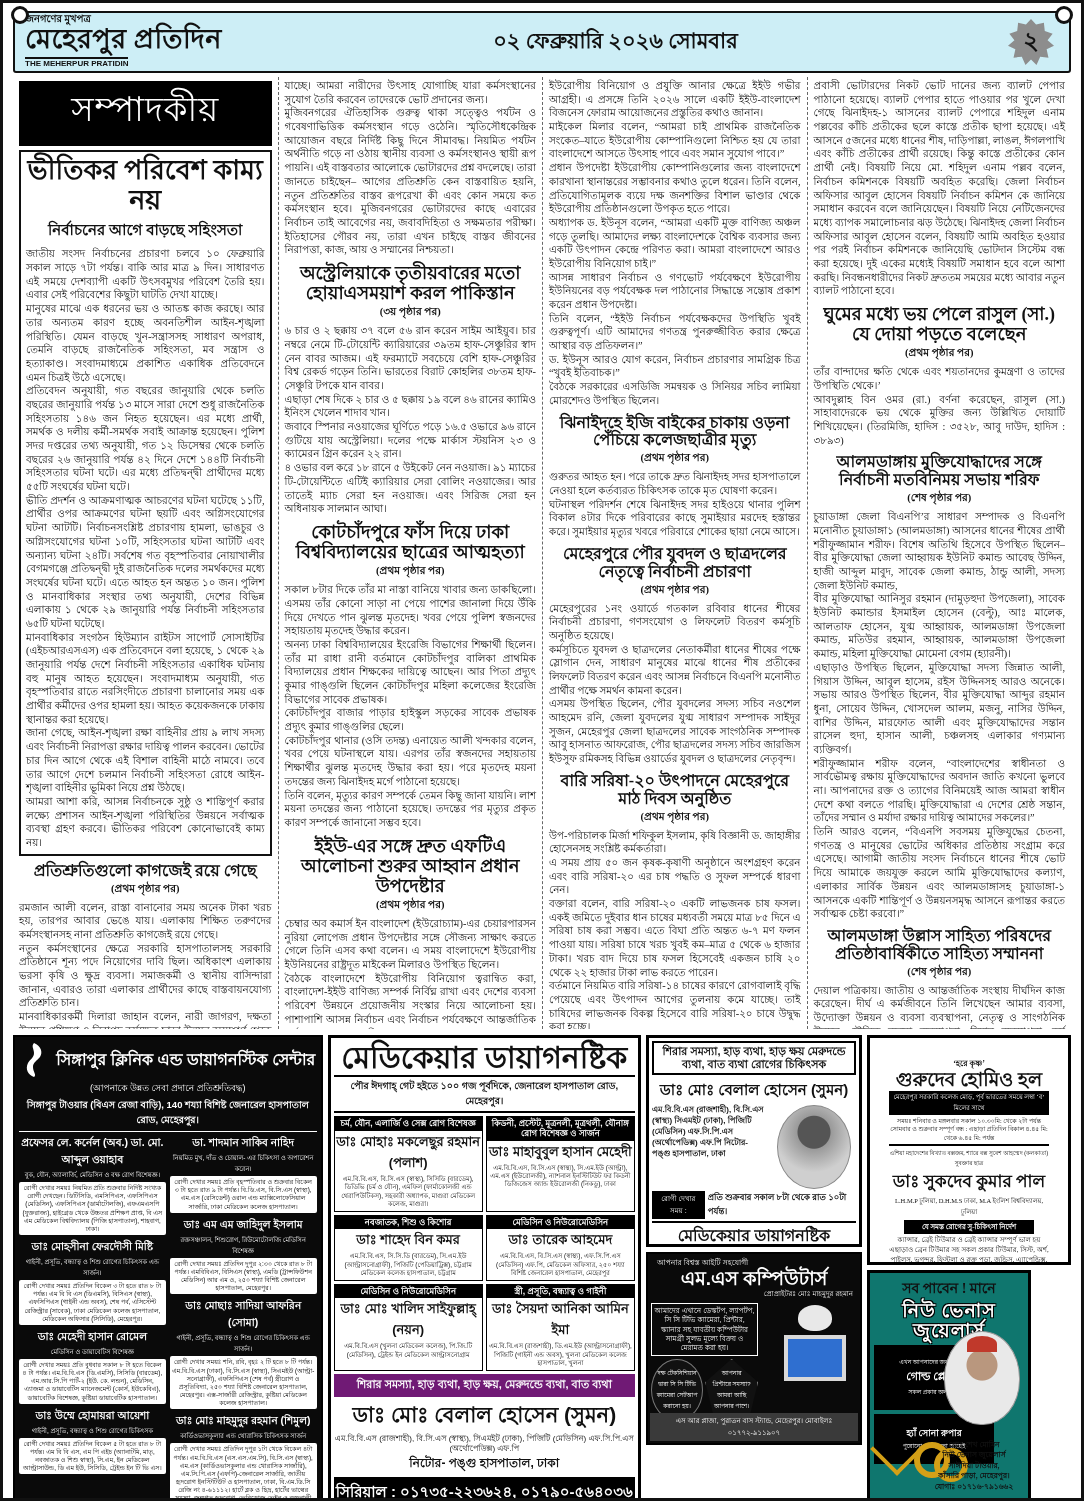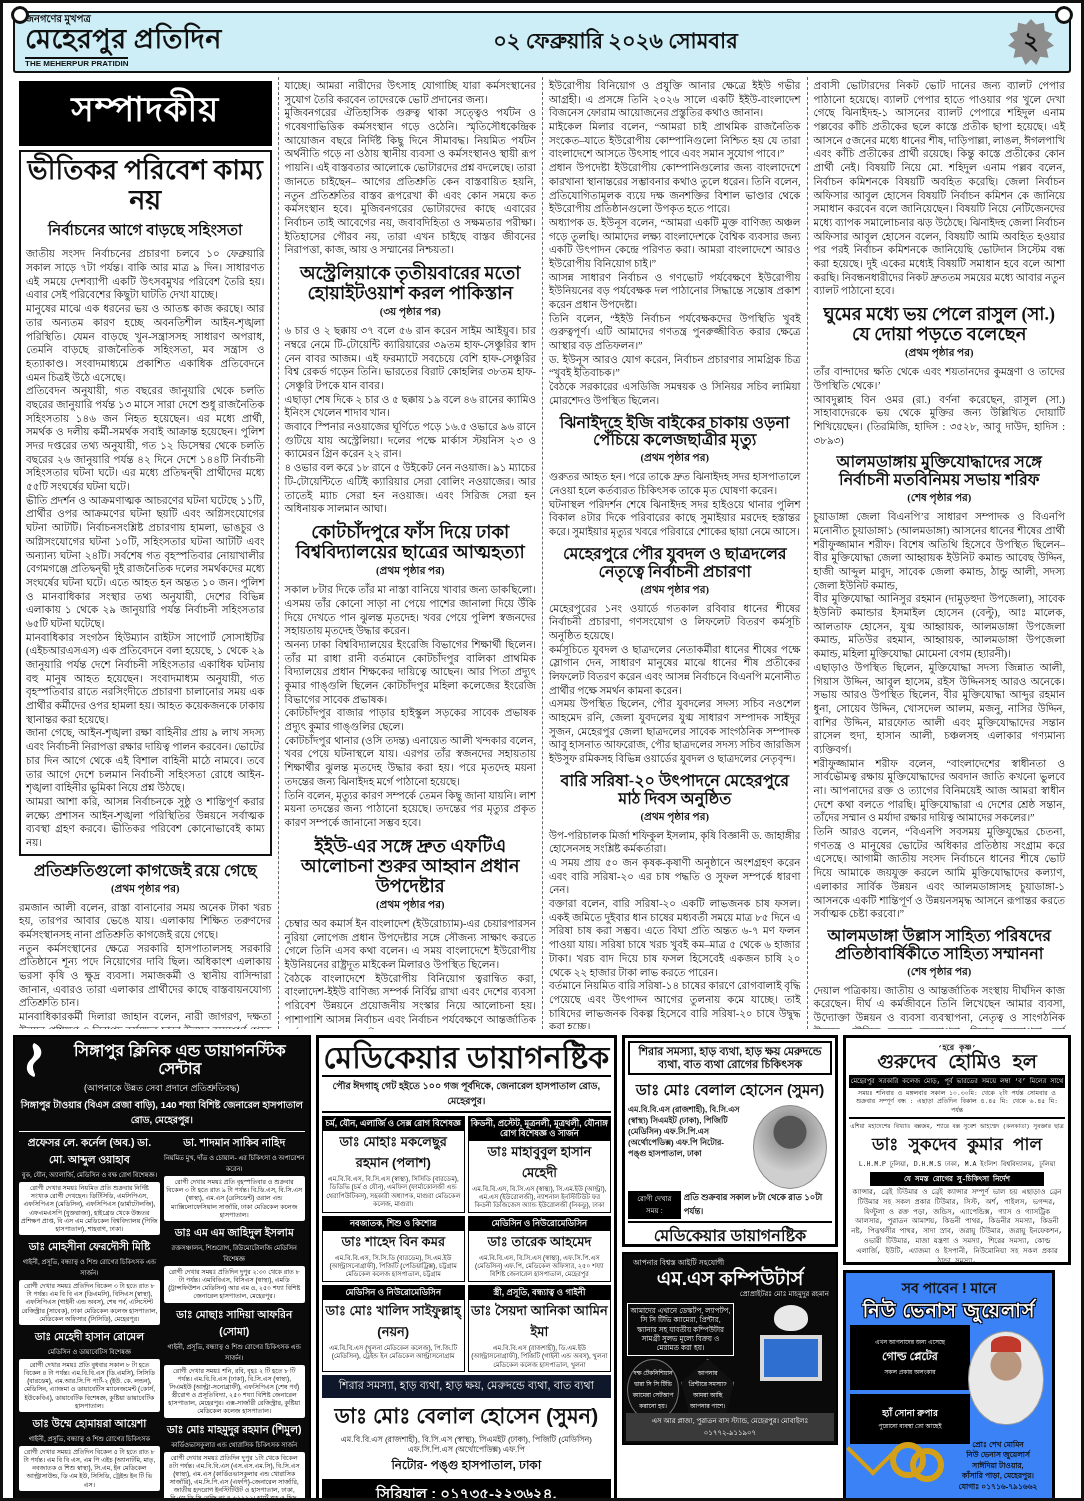--- a/index.html
+++ b/index.html
@@ -19,21 +19,21 @@
           border-top:2px solid #111;padding-top:1px;display:inline-block;}
   .mh-date{flex:1;text-align:center;font-size:21px;font-weight:900;}
   .mh-badge{width:64px;height:50px;margin-right:6px;display:flex;align-items:center;justify-content:center;position:relative;}
   .mh-star{position:absolute;width:46px;height:46px;background:#8d8d8d;
            clip-path:polygon(50% 0%,61% 12%,78% 8%,80% 26%,97% 32%,86% 46%,100% 58%,84% 66%,88% 84%,70% 82%,62% 100%,50% 88%,38% 100%,30% 82%,12% 84%,16% 66%,0% 58%,14% 46%,3% 32%,20% 26%,22% 8%,39% 12%);}
   .mh-num{position:relative;font-size:24px;font-weight:900;color:#111;}
   
   .content{display:flex;margin:0 10px;height:952px;overflow:hidden;}
   .col{width:25%;box-sizing:border-box;padding:2px 6px;overflow:hidden;}
   .col + .col{border-left:1px dashed #666;}
-  .ed-banner{background:#000;color:#fff;text-align:center;font-size:34px;font-weight:700;
+  .ed-banner{background:#000;color:#fff;text-align:center;font-size:34px;font-weight:400;
              padding:2px 0 6px 0;margin:2px 0 4px 0;letter-spacing:1px;}
   .ed-box{border:2px solid #111;padding:4px 5px;margin-bottom:6px;}
   .ed-headline{font-size:27px;font-weight:900;text-align:center;line-height:1.1;}
   .ed-subhead{font-size:15px;font-weight:bold;text-align:center;margin:3px 0 4px 0;}
   .np-headline{font-size:18px;font-weight:900;text-align:center;line-height:1.12;margin:6px 0 1px 0;}
   .np-headline.small{font-size:16px;}
   .np-note{font-size:10.5px;font-weight:bold;text-align:center;margin:1px 0 3px 0;}
   .np-body{font-size:10.3px;line-height:1.33;text-align:justify;white-space:pre-line;}
   
   .ads{display:flex;gap:5px;margin:6px 10px 0 10px;height:466px;}
@@ -53,21 +53,21 @@
   .sgp-det{background:#fff;color:#000;font-size:6.3px;text-align:center;border-radius:2px;padding:2px;line-height:1.3;}
   
   .ad-med{width:322px;background:#fff;border:3px solid #000;padding:3px;font-family:"Liberation Sans",sans-serif;}
   .med-title{font-size:30px;font-weight:900;text-align:center;line-height:1;border-bottom:2px solid #000;padding:2px 0;}
   .med-addr{font-size:9.5px;font-weight:bold;text-align:center;border-bottom:2px solid #000;padding:2px 0;}
   .med-grid{display:grid;grid-template-columns:1fr 1fr;gap:3px;margin-top:3px;}
   .med-cell{border:1px solid #000;}
   .med-spec{background:#000;color:#fff;font-size:8.5px;font-weight:bold;text-align:center;padding:2px 1px;line-height:1.15;}
   .med-name{font-size:13px;font-weight:900;text-align:center;padding:1px 0;}
   .med-det{font-size:6.5px;text-align:center;line-height:1.3;padding:0 1px 2px 1px;}
-  .med-banner{background:#0f172a;color:#fff;font-size:11px;font-weight:normal;text-align:center;margin-top:3px;padding:2px 0;}
+  .med-banner{background:#701a75;color:#fff;font-size:11px;font-weight:bold;text-align:center;margin-top:3px;padding:2px 0;}
   .med-belal-name{font-size:21px;font-weight:900;text-align:center;margin-top:2px;}
   .med-belal-det{font-size:8px;text-align:center;line-height:1.3;}
   .med-belal-hosp{font-size:12px;font-weight:bold;text-align:center;}
   .med-serial{background:#000;color:#fff;font-size:15px;font-weight:900;text-align:center;margin-top:3px;padding:3px 0;}
   
   .ad-stack{display:flex;flex-direction:column;gap:5px;}
   .ad-belal{width:216px;height:212px;border:3px solid #000;background:#fff;padding:3px;font-family:"Liberation Sans",sans-serif;}
   .bel-head{border:2px solid #000;font-size:11px;font-weight:900;text-align:center;padding:2px;line-height:1.2;}
   .bel-name{font-size:15px;font-weight:900;text-align:center;margin:3px 0 2px 0;}
   .bel-row{display:flex;gap:3px;}
@@ -87,32 +87,32 @@
   .ms-left{width:52%;}
   .ms-box{border:1px solid #fff;font-size:7.2px;padding:2px;text-align:center;line-height:1.3;}
   .ms-shapes{display:flex;gap:2px;margin-top:3px;}
   .ms-circle{width:62px;height:62px;border-radius:50%;background:#111;border:1px solid #777;font-size:6px;display:flex;align-items:center;justify-content:center;text-align:center;padding:4px;box-sizing:border-box;}
   .ms-penta{width:62px;height:62px;background:#111;border:1px solid #777;clip-path:polygon(50% 0%,100% 38%,82% 100%,18% 100%,0% 38%);font-size:6px;display:flex;align-items:center;justify-content:center;text-align:center;padding:6px;box-sizing:border-box;}
   .ms-right{width:48%;position:relative;}
   .ms-cam{width:34px;height:26px;background:#e8e8e8;border-radius:50% 50% 45% 45%;margin:2px auto;}
   .ms-mon{width:54px;height:38px;background:#2f6fd0;border:4px solid #d9d9d9;margin:4px auto 0 auto;}
   .ms-foot{position:absolute;bottom:2px;left:2px;right:2px;background:#3a3a3a;font-size:7px;text-align:center;padding:2px 0;}
   
-  .ad-gdv{width:228px;height:230px;background:#fff;border:3px solid #000;padding:3px;font-family:Liberation Mono, monospace;}
+  .ad-gdv{width:204px;height:230px;background:#fff;border:3px solid #000;padding:19px;font-family:Liberation Serif, serif;}
   .gdv-hk{font-size:8px;font-weight:bold;text-align:center;}
   .gdv-title{font-size:19px;font-weight:900;text-align:center;line-height:1;}
   .gdv-addr{background:#000;color:#fff;font-size:6.5px;text-align:center;margin:2px 0;padding:1px;}
   .gdv-hours{font-size:6.2px;text-align:center;line-height:1.35;border-bottom:2px solid #000;padding-bottom:2px;}
   .gdv-cred{font-size:5.8px;text-align:center;margin-top:2px;}
   .gdv-doc{font-size:17px;font-weight:900;text-align:center;}
   .gdv-deg{font-size:6.5px;text-align:center;}
   .gdv-chip{background:#000;color:#fff;font-size:7px;font-weight:bold;text-align:center;width:80%;margin:2px auto;padding:1px;}
   .gdv-treat{font-size:7px;text-align:center;line-height:1.4;}
   .gdv-mob{font-size:8px;font-weight:bold;text-align:center;border:1px solid #000;margin-top:2px;}
-  .ad-venus{width:212px;height:231px;background:#3b82f6;border:3px solid #000;padding:4px;font-family:Liberation Sans, sans-serif;position:relative;}
+  .ad-venus{width:164px;height:231px;background:#0f766e;border:3px solid #000;padding:4px;font-family:Liberation Serif, serif;position:relative;}
   .vn-line1{font-size:14px;font-weight:900;text-align:center;}
   .vn-title{font-size:19px;font-weight:900;text-align:center;letter-spacing:1px;color:#fff;text-shadow:-1px -1px 0 #000,1px -1px 0 #000,-1px 1px 0 #000,1px 1px 0 #000;line-height:1.05;}
   .vn-chip{background:#000;color:#fff;text-align:center;width:96px;padding:12px;margin-top:4px;}
   .vn-chip .s{font-size:6px;display:block;}
   .vn-chip .b{font-size:11px;font-weight:900;display:block;}
   .vn-photo{position:absolute;right:8px;top:58px;width:74px;height:92px;border-radius:50% 50% 48% 48%;background:radial-gradient(circle at 50% 36%,#b9977e 15px,#e9e9e9 16px);border:1px solid #999;overflow:hidden;}
   .vn-cap{position:absolute;left:22px;top:4px;width:30px;height:16px;border-radius:50% 50% 0 0;background:#c0392b;}
   .vn-gold{position:absolute;left:6px;bottom:8px;width:86px;height:60px;}
   .ring{position:absolute;border:6px solid #d4a017;border-radius:50%;}
   .vn-contact{position:absolute;right:6px;bottom:6px;width:96px;font-size:7.5px;font-weight:bold;text-align:center;line-height:1.4;}
@@ -157,21 +157,21 @@
         <div class="np-body">রমজান আলী বলেন, রাস্তা বানানোর সময় অনেক টাকা খরচ হয়, তারপর আবার ভেঙে যায়। এলাকায় শিক্ষিত তরুণদের কর্মসংস্থানসহ নানা প্রতিশ্রুতি কাগজেই রয়ে গেছে।
 নতুন কর্মসংস্থানের ক্ষেত্রে সরকারি হাসপাতালসহ সরকারি প্রতিষ্ঠানে শূন্য পদে নিয়োগের দাবি ছিল। অধিকাংশ এলাকায় ভরসা কৃষি ও ক্ষুদ্র ব্যবসা। সমাজকর্মী ও স্থানীয় বাসিন্দারা জানান, এবারও তারা এলাকার প্রার্থীদের কাছে বাস্তবায়নযোগ্য প্রতিশ্রুতি চান।
 মানবাধিকারকর্মী দিলারা জাহান বলেন, নারী জাগরণ, দক্ষতা উন্নয়ন প্রশিক্ষণ ও নিরাপদ কর্মক্ষেত্র ছাড়া উন্নয়ন অসম্পূর্ণ থেকে যাবে। এছাড়া সংখ্যালঘু ও দরিদ্র জনগোষ্ঠীর নিরাপত্তা নিশ্চিত করার দাবিও উঠেছে। প্রার্থীরা এসব দাবি কতটা গুরুত্ব দেন সেটাই এখন দেখার বিষয়।</div>
       </div>
     </div>
 
     <div class="col">
       <div class="np-body">যাচ্ছে। আমরা নারীদের উৎসাহ যোগাচ্ছি যারা কর্মসংস্থানের সুযোগ তৈরি করবেন তাদেরকে ভোট প্রদানের জন্য।
 মুজিবনগরের ঐতিহাসিক গুরুত্ব থাকা সত্ত্বেও পর্যটন ও গবেষণাভিত্তিক কর্মসংস্থান গড়ে ওঠেনি। স্মৃতিসৌধকেন্দ্রিক আয়োজন বছরে নির্দিষ্ট কিছু দিনে সীমাবদ্ধ। নিয়মিত পর্যটন অর্থনীতি গড়ে না ওঠায় স্থানীয় ব্যবসা ও কর্মসংস্থানও স্থায়ী রূপ পায়নি। এই বাস্তবতার আলোকে ভোটারদের প্রশ্ন বদলেছে। তারা জানতে চাইছেন– আগের প্রতিশ্রুতি কেন বাস্তবায়িত হয়নি, নতুন প্রতিশ্রুতির বাস্তব রূপরেখা কী এবং কোন সময়ে কত কর্মসংস্থান হবে। মুজিবনগরের ভোটারদের কাছে এবারের নির্বাচন তাই আবেগের নয়, জবাবদিহিতা ও সক্ষমতার পরীক্ষা। ইতিহাসের গৌরব নয়, তারা এখন চাইছে বাস্তব জীবনের নিরাপত্তা, কাজ, আয় ও সম্মানের নিশ্চয়তা।</div>
       <div class="article">
-        <div class="np-headline">অস্ট্রেলিয়াকে তৃতীয়বারের মতো হোয়াইটওয়াশ করল পাকিস্তান</div>
+        <div class="np-headline">অস্ট্রেলিয়াকে তৃতীয়বারের মতো হোয়াএসময়াশ করল পাকিস্তান</div>
         <div class="np-note">(৩য় পৃষ্ঠার পর)</div>
         <div class="np-body">৬ চার ও ২ ছক্কায় ৩৭ বলে ৫৬ রান করেন সাইম আইয়ুব। চার নম্বরে নেমে টি-টোয়েন্টি ক্যারিয়ারের ৩৯তম হাফ-সেঞ্চুরির স্বাদ নেন বাবর আজম। এই ফরম্যাটে সবচেয়ে বেশি হাফ-সেঞ্চুরির বিশ্ব রেকর্ড গড়েন তিনি। ভারতের বিরাট কোহলির ৩৮তম হাফ-সেঞ্চুরি টপকে যান বাবর।
 এছাড়া শেষ দিকে ২ চার ও ৫ ছক্কায় ১৯ বলে ৪৬ রানের ক্যামিও ইনিংস খেলেন শাদাব খান।
 জবাবে স্পিনার নওয়াজের ঘূর্ণিতে পড়ে ১৬.৫ ওভারে ৯৬ রানে গুটিয়ে যায় অস্ট্রেলিয়া। দলের পক্ষে মার্কাস স্টয়নিস ২৩ ও ক্যামেরন গ্রিন করেন ২২ রান।
 ৪ ওভার বল করে ১৮ রানে ৫ উইকেট নেন নওয়াজ। ৯১ ম্যাচের টি-টোয়েন্টিতে এটিই ক্যারিয়ার সেরা বোলিং নওয়াজের। আর তাতেই ম্যাচ সেরা হন নওয়াজ। এবং সিরিজ সেরা হন অধিনায়ক সালমান আঘা।</div>
       </div>
       <div class="article">
         <div class="np-headline">কোটচাঁদপুরে ফাঁস দিয়ে ঢাকা বিশ্ববিদ্যালয়ের ছাত্রের আত্মহত্যা</div>
         <div class="np-note">(প্রথম পৃষ্ঠার পর)</div>
         <div class="np-body">সকাল ৮টার দিকে তাঁর মা নাস্তা বানিয়ে খাবার জন্য ডাকছিলো। এসময় তাঁর কোনো সাড়া না পেয়ে পাশের জানালা দিয়ে উঁকি দিয়ে দেখতে পান ঝুলন্ত মৃতদেহ। খবর পেয়ে পুলিশ স্বজনদের সহায়তায় মৃতদেহ উদ্ধার করেন।

